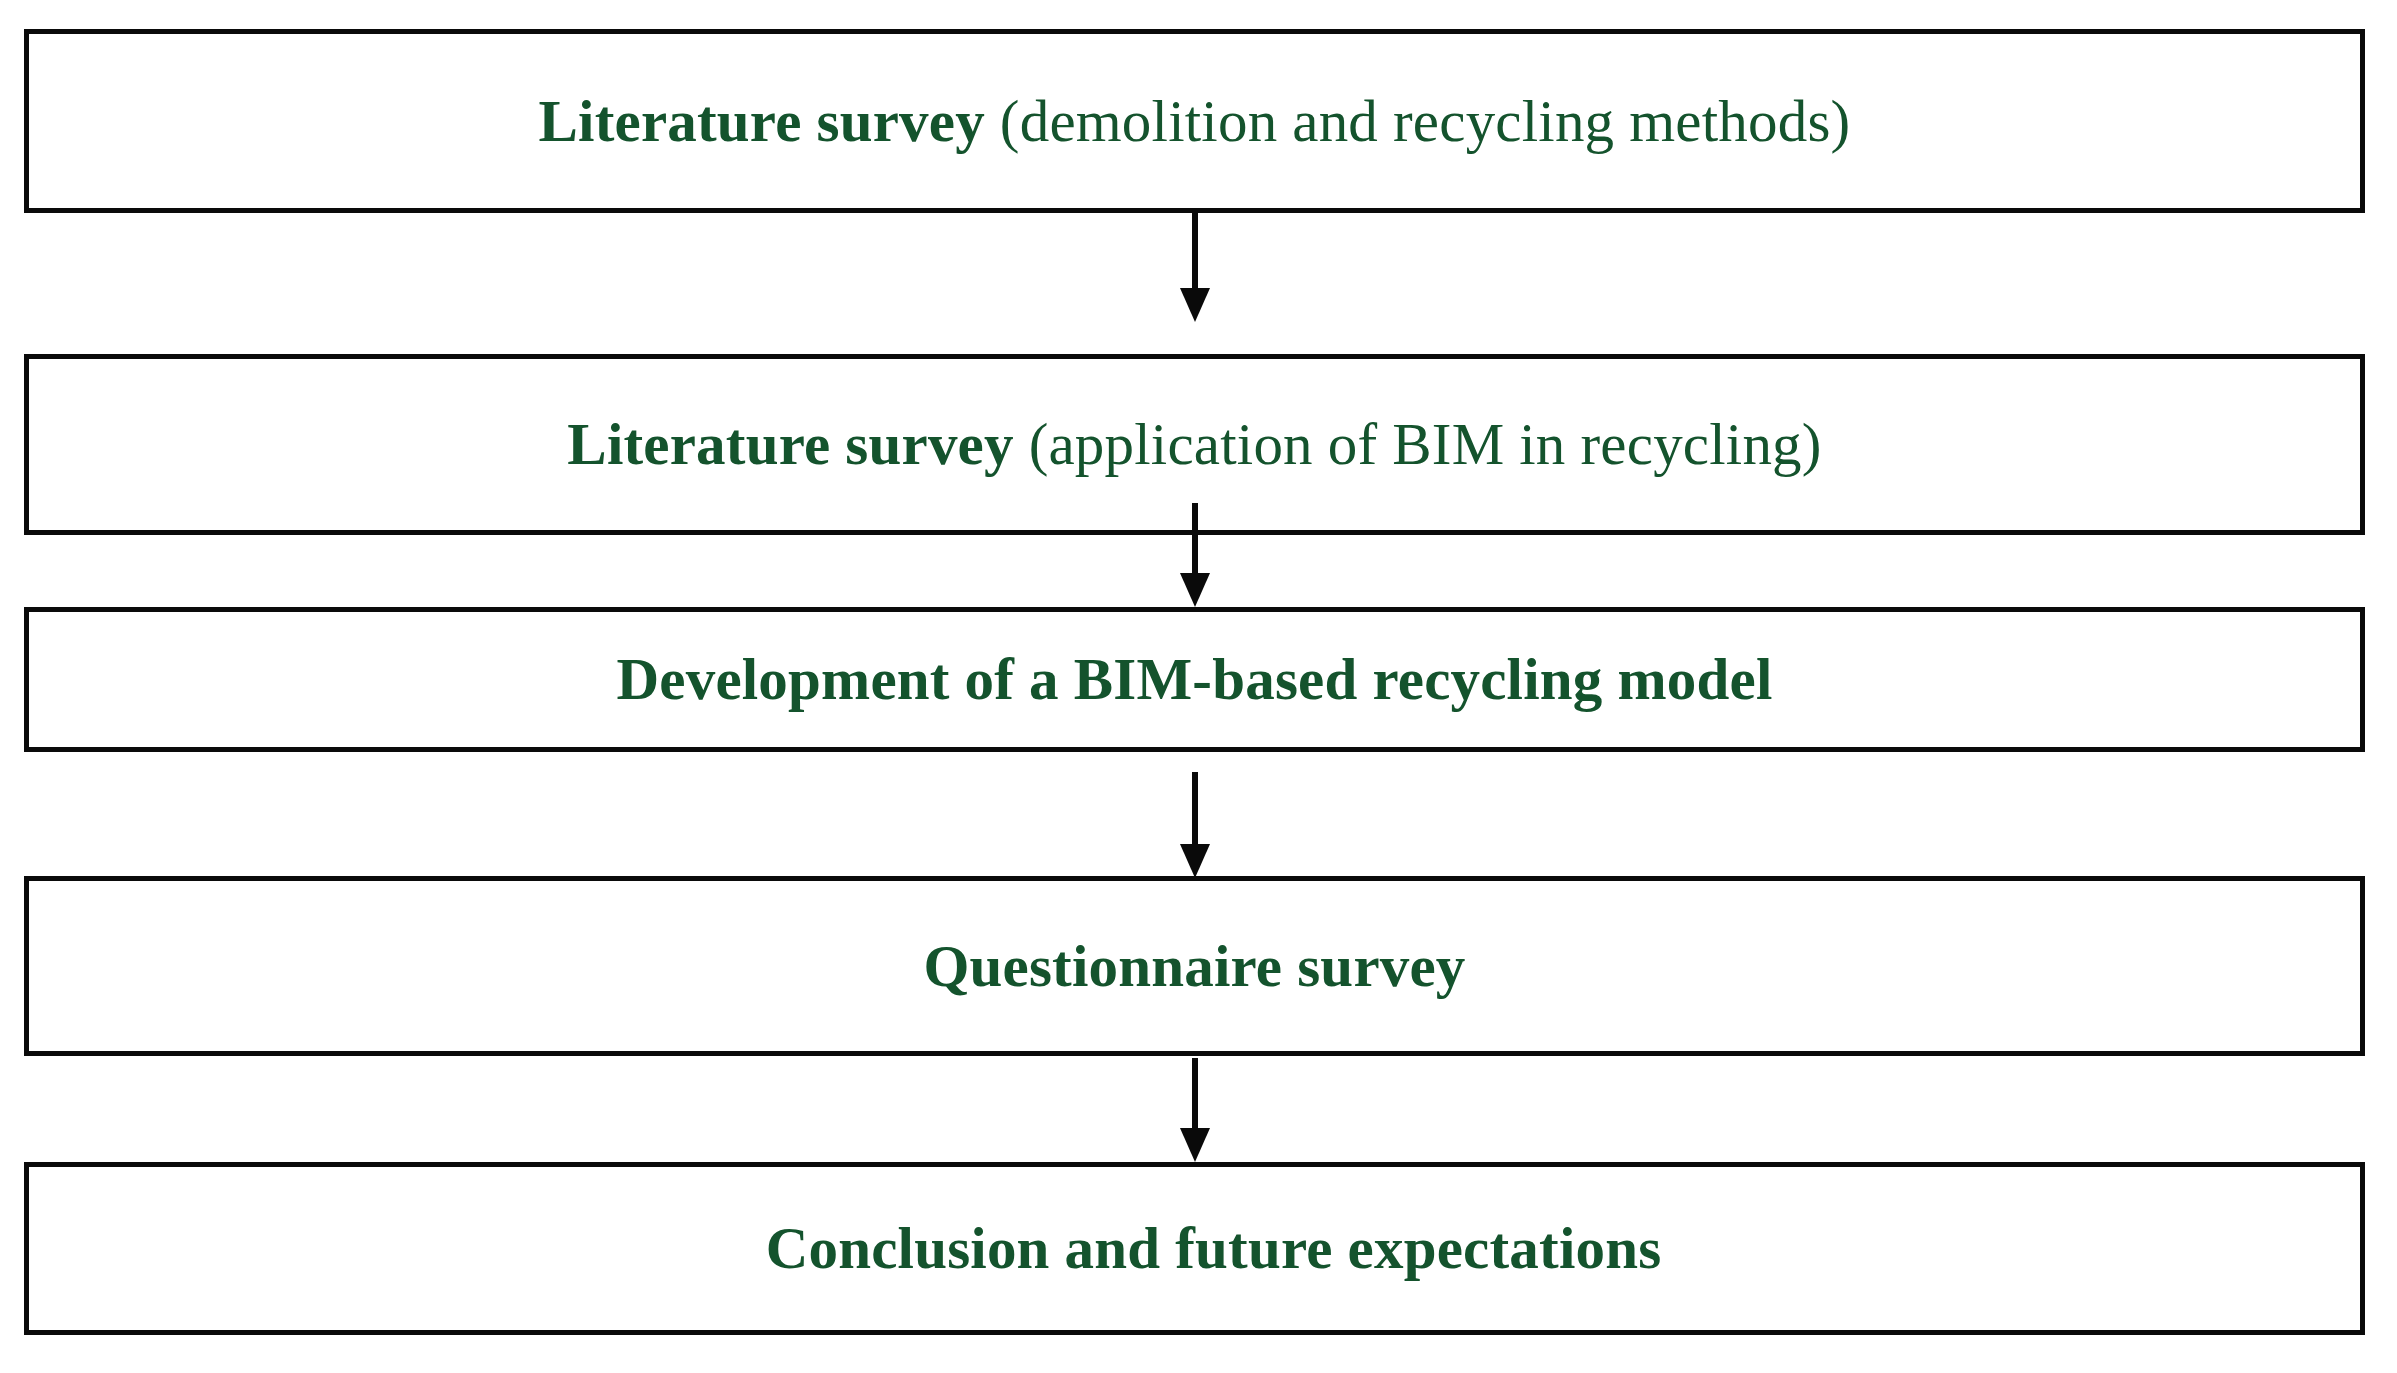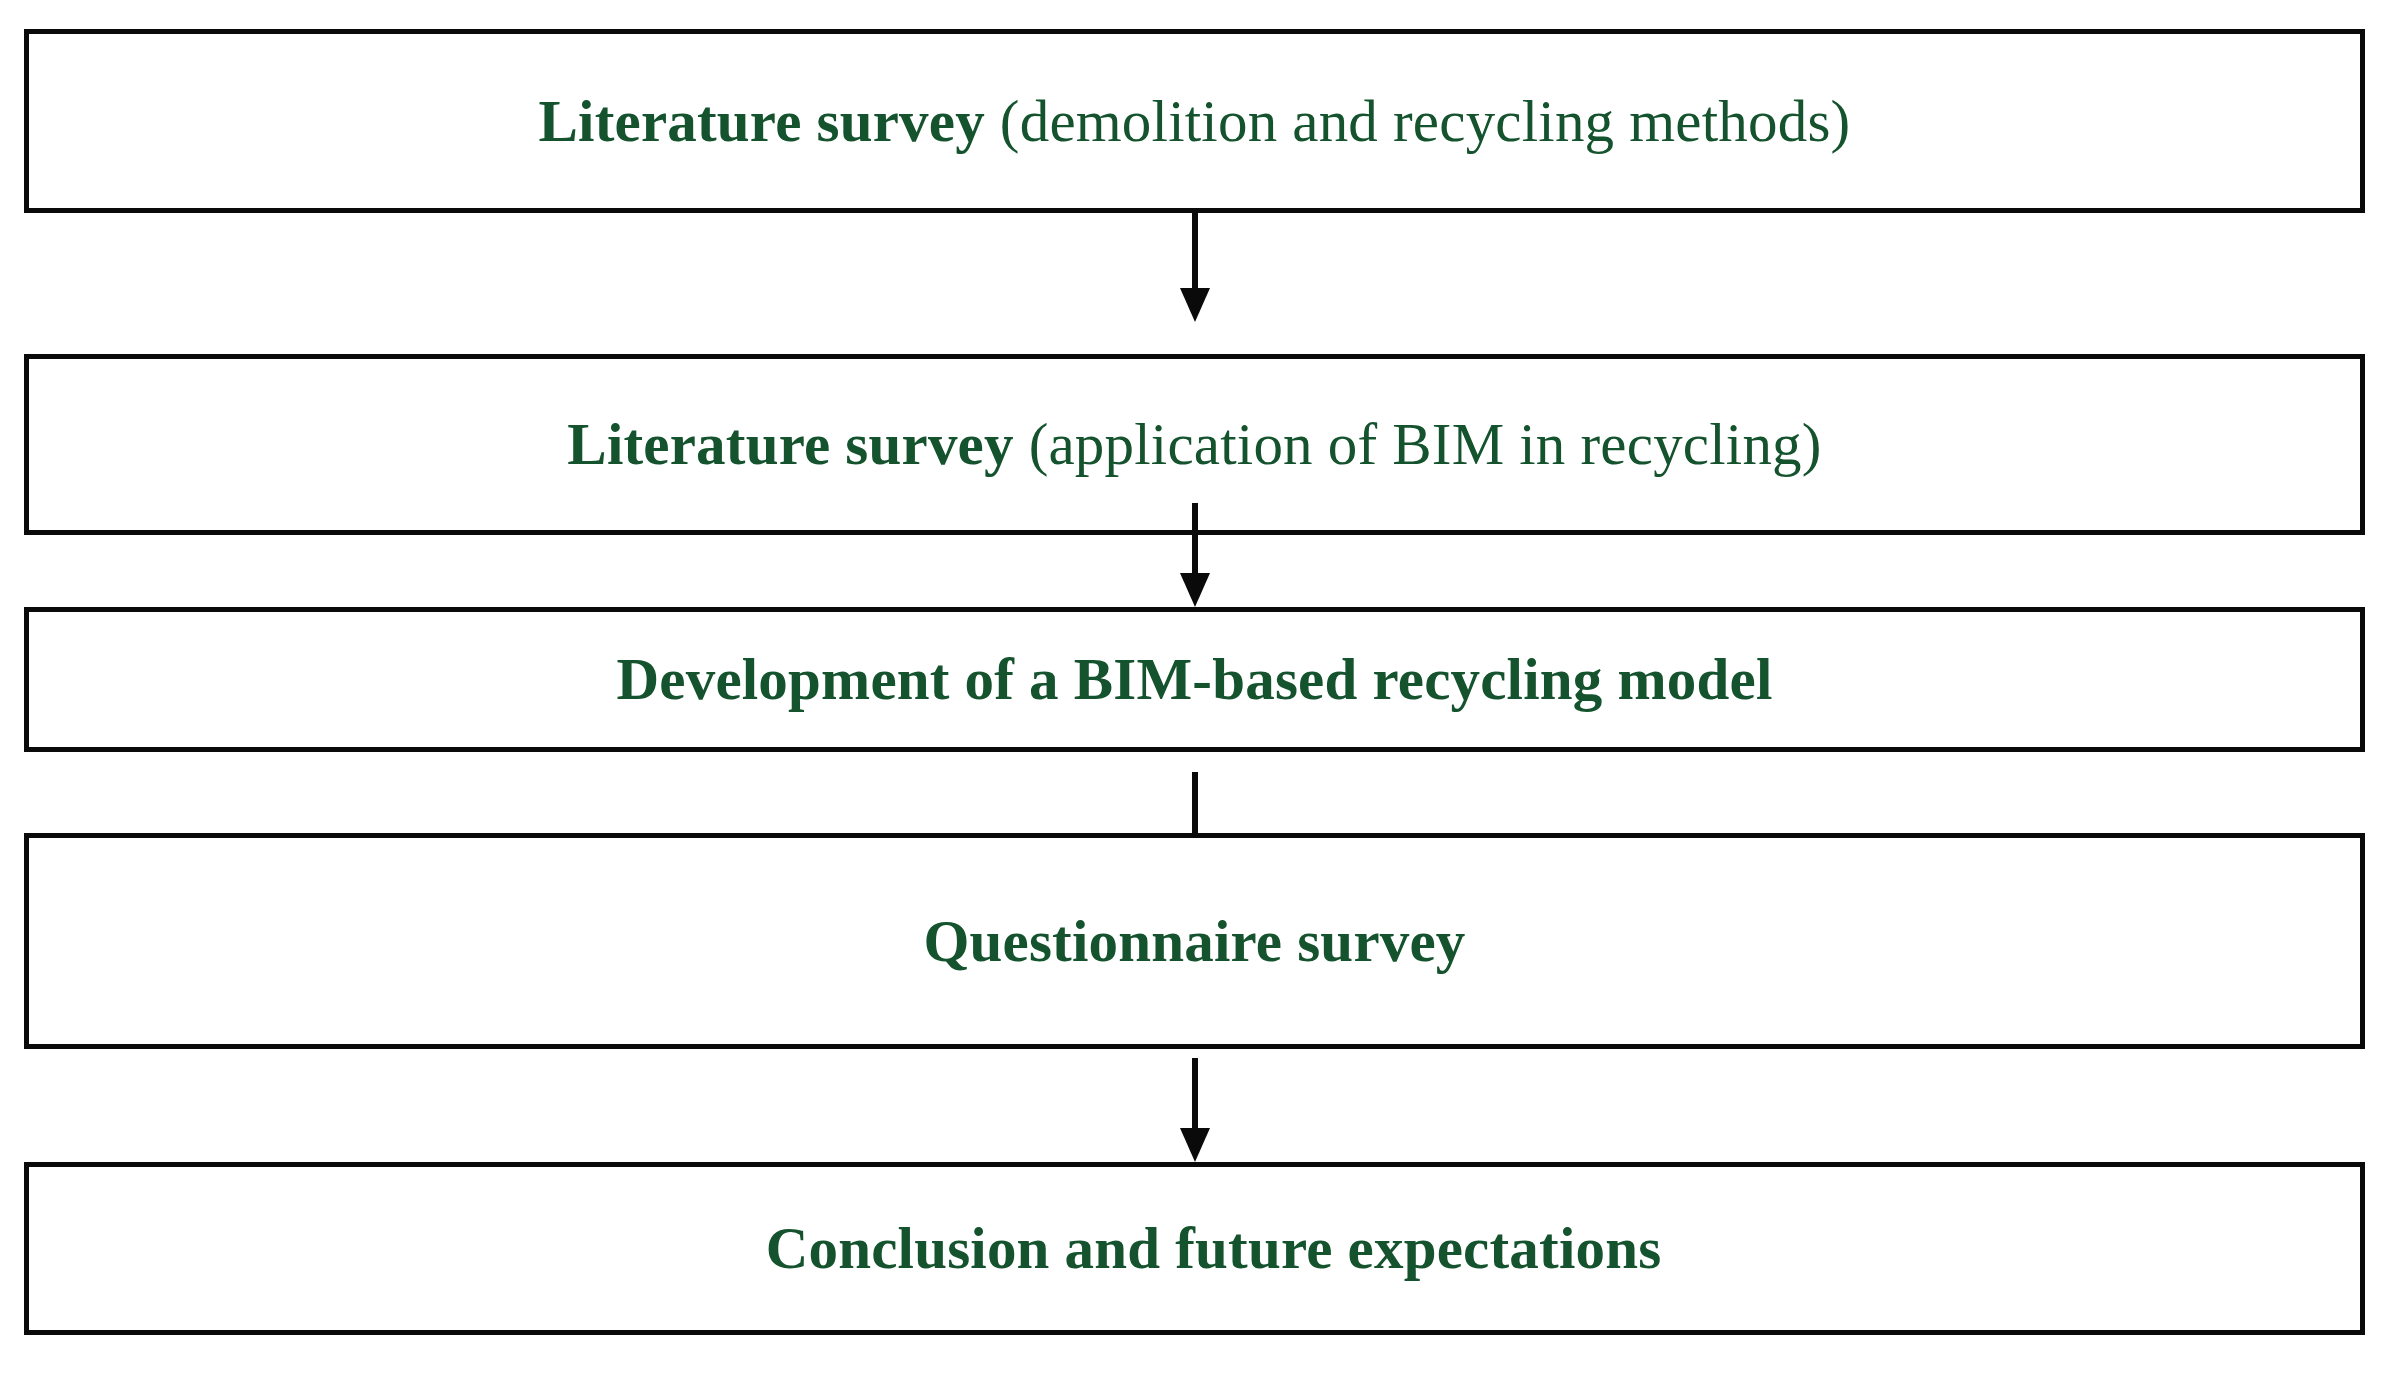--- a/index.html
+++ b/index.html
@@ -94,21 +94,21 @@
     <div class="flow-box-label">
       <span class="bold">Development of a BIM-based recycling model</span><span class="regular"></span>
     </div>
   </div>
 
   <div class="connector" style="top:772px; height:106px;">
     <div class="shaft" style="height:73px;"></div>
     <div class="head" style="top:72px;"></div>
   </div>
 
-  <div class="flow-box" style="top:833px; height:216px;">
+  <div class="flow-box" style="top:876px; height:180px;">
     <div class="flow-box-label">
       <span class="bold">Questionnaire survey</span><span class="regular"></span>
     </div>
   </div>
 
   <div class="connector" style="top:1058px; height:104px;">
     <div class="shaft" style="height:71px;"></div>
     <div class="head" style="top:70px;"></div>
   </div>
 

